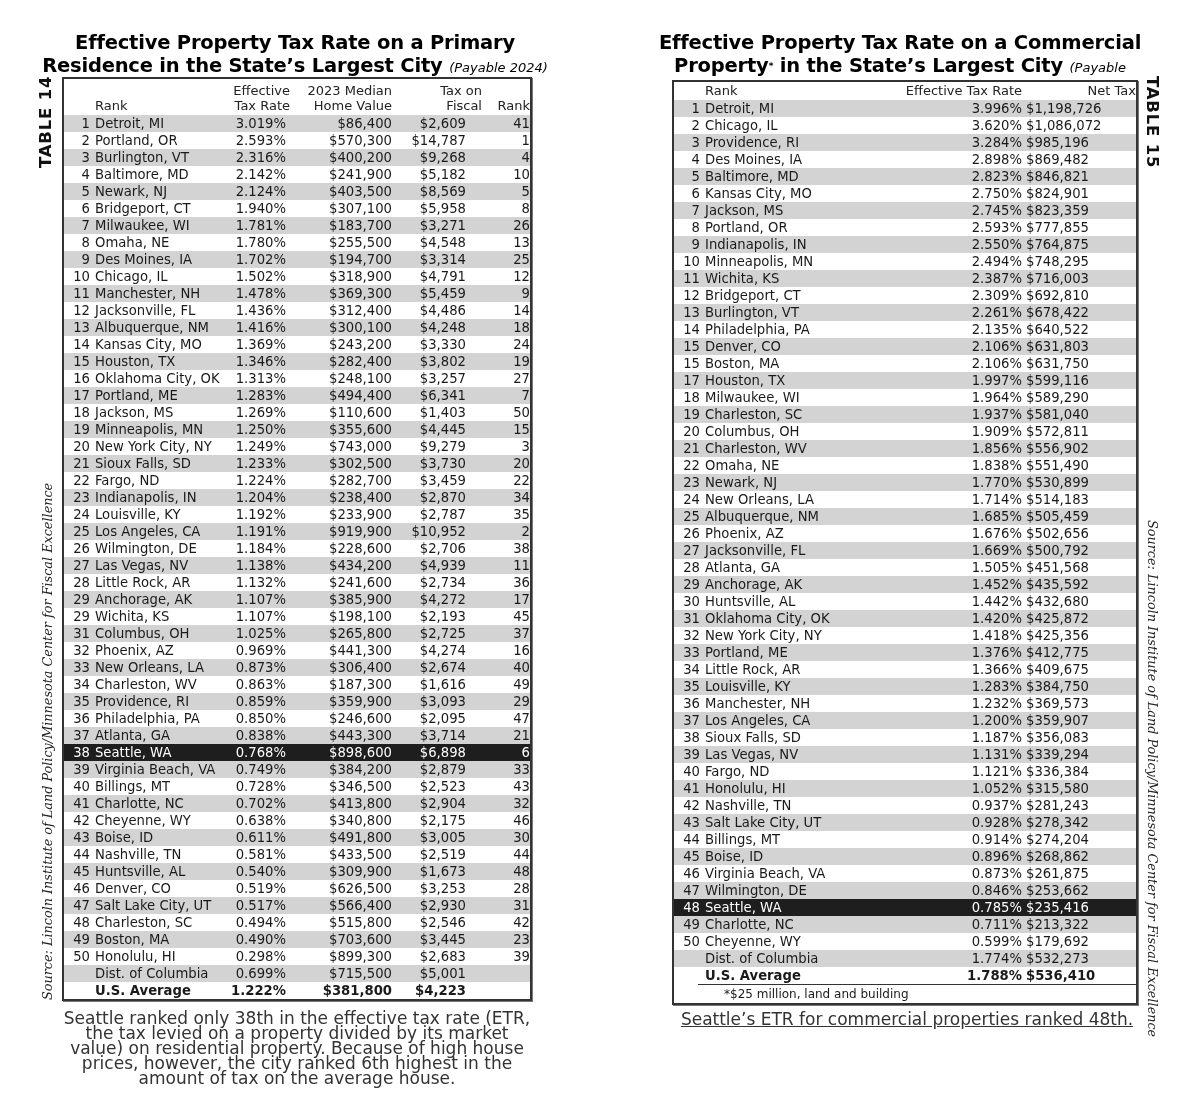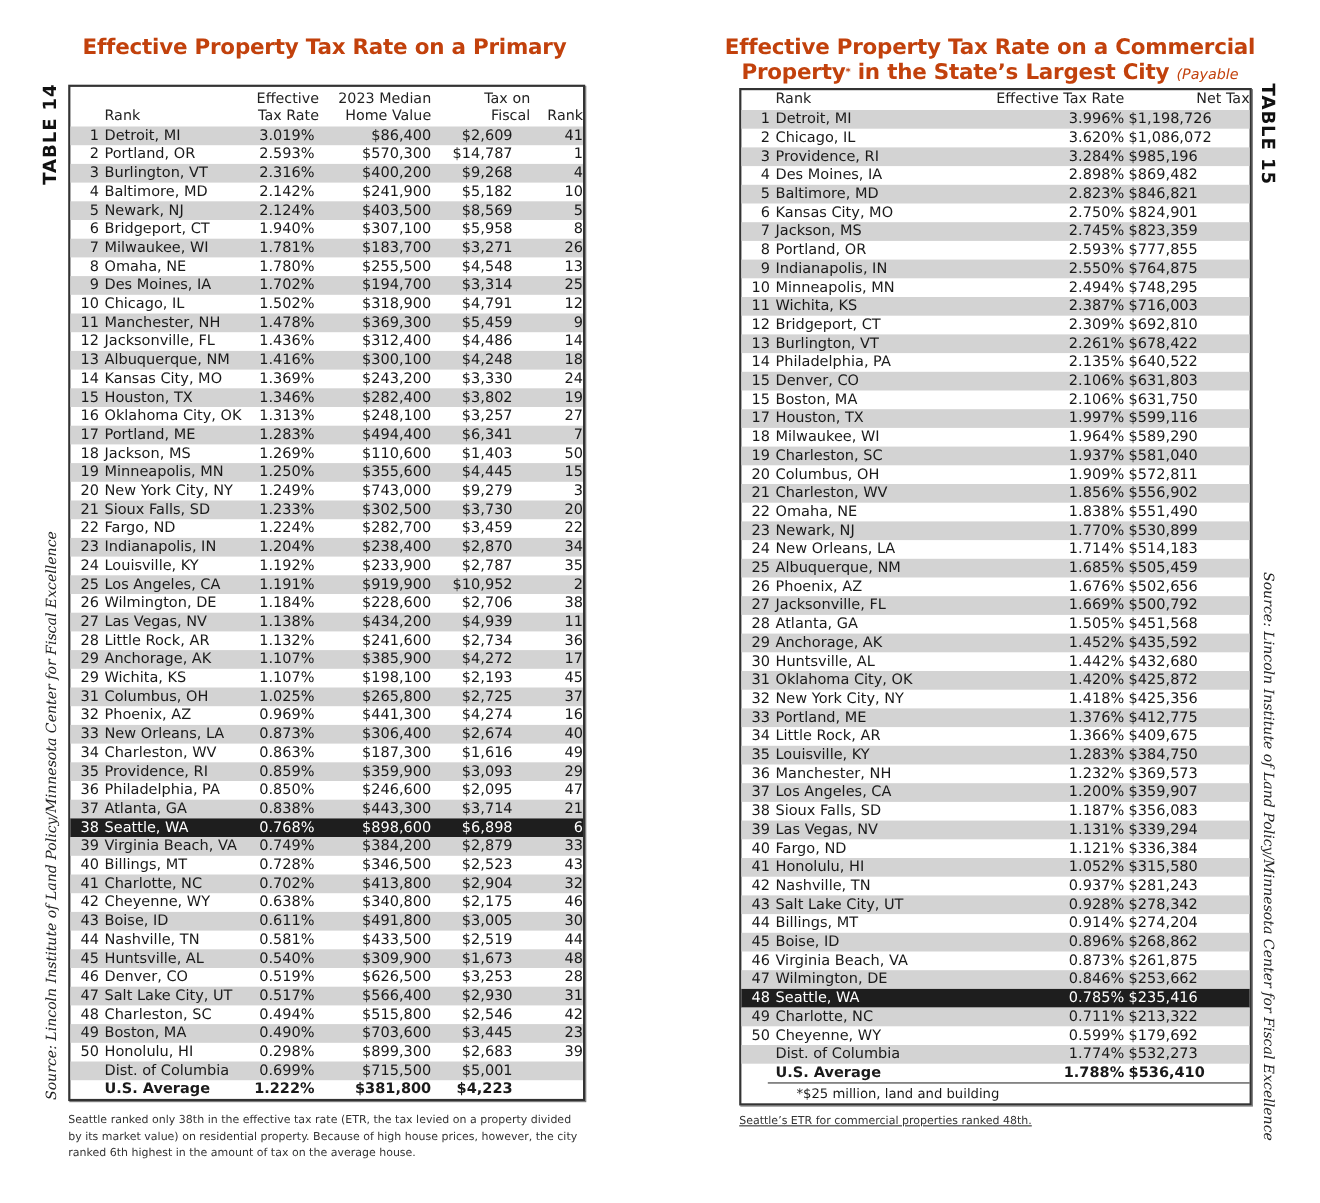--- a/index.html
+++ b/index.html
@@ -1,20 +1,20 @@
 <!DOCTYPE html>
 <html><head>
 <meta charset="utf-8">
 <style>
   html, body { margin: 0; padding: 0; background: #ffffff; }
   body { width: 1200px; height: 1094px; position: relative; overflow: hidden;
          font-family: "DejaVu Sans", sans-serif; color: #1a1a1a; }
 
   .title { position: absolute; text-align: center; font-weight: bold; font-size: 19.5px;
-           line-height: 23px; letter-spacing: -0.2px; color: #c2410c; }
+           line-height: 23px; letter-spacing: -0.2px; color: #000000; }
   .title .sub { font-weight: normal; font-style: italic; font-size: 13px; letter-spacing: 0; }
   .title sup { font-size: 9px; vertical-align: top; position: relative; top: 1px; }
 
   .tbl { position: absolute; border: 2px solid #333; box-shadow: 1px 1px 0 #777; background: #fff; }
   .hdr { position: relative; font-size: 13px; line-height: 15px; color: #222; }
   .hdr .c { position: absolute; bottom: 2px; text-align: right; }
   .row { position: relative; height: 17px; font-size: 13.2px; line-height: 17px; white-space: nowrap; color: #1a1a1a; }
   .row.shade { background: #d3d3d3; }
   .row.hl { background: #1e1e1e; color: #ffffff; }
   .row.bold { font-weight: bold; }
@@ -31,28 +31,29 @@
   
   .R .rk  { left: 0; width: 26px; text-align: right; }
   .R .nm  { left: 31px; }
   .R .etr { left: 250px; width: 98px; text-align: right; }
   .R .nt  { left: 352px; width: 110px; text-align: left; }
 
   .vert { position: absolute; white-space: nowrap; transform-origin: left top; }
   .tablelabel { font-weight: bold; font-size: 16.5px; letter-spacing: 0.8px; color: #111; }
   .source { font-family: "DejaVu Serif", serif; font-style: italic; font-size: 12.8px; color: #222; }
 
-  .note { position: absolute; font-size: 10px; line-height: 15px; color: #333; }
+  .note { position: absolute; font-size: 17px; line-height: 15px; color: #333; text-align: center; }
   .footnote-row { position: relative; height: 18px; border-top: 1.5px solid #333; font-size: 12px; line-height: 18px; margin-left: 24px; }
 </style>
 </head>
 <body>
 
 <div class="title" style="left:40px; top:31px; width:510px;">
   <div>Effective Property Tax Rate on a Primary</div>
+  <div><span>Residence in the State’s Largest City</span> <span class="sub">(Payable 2024)</span></div>
 </div>
 
 <div class="vert tablelabel" style="left:36px; top:168px; transform: rotate(-90deg);">TABLE 14</div>
 <div class="vert source" style="left:40px; top:1000px; transform: rotate(-90deg);">Source: Lincoln Institute of Land Policy/Minnesota Center for Fiscal Excellence</div>
 
 <div class="tbl L" id="t14" style="left:62px; top:77px; width:466px;">
   <div class="hdr" style="height:36px;">
     <div class="c" style="left:31px;">Rank</div>
     <div class="c" style="left:150px; width:76px;">
       <div>Effective</div>

